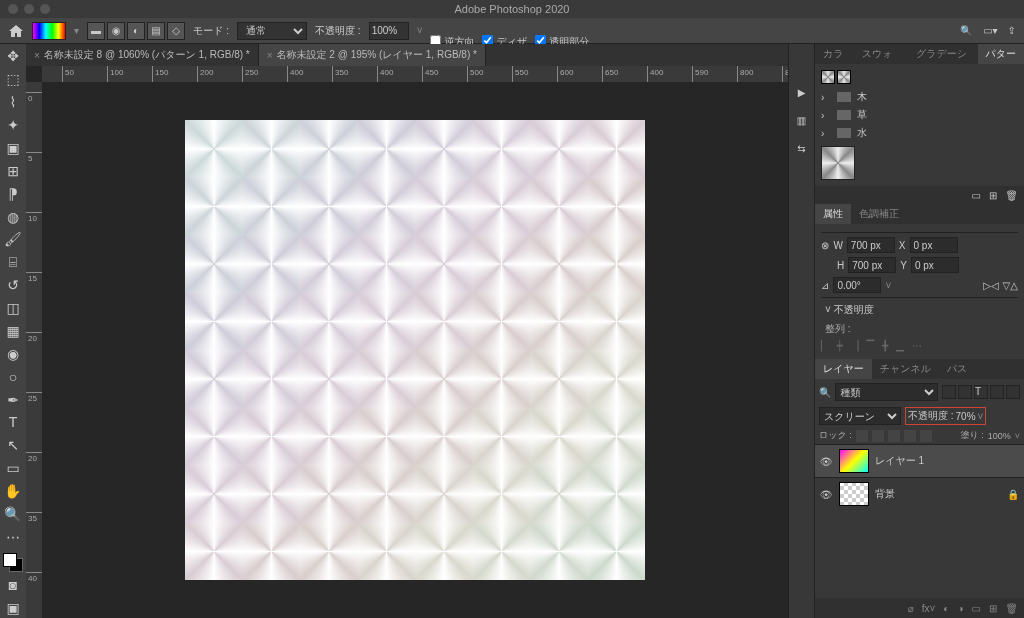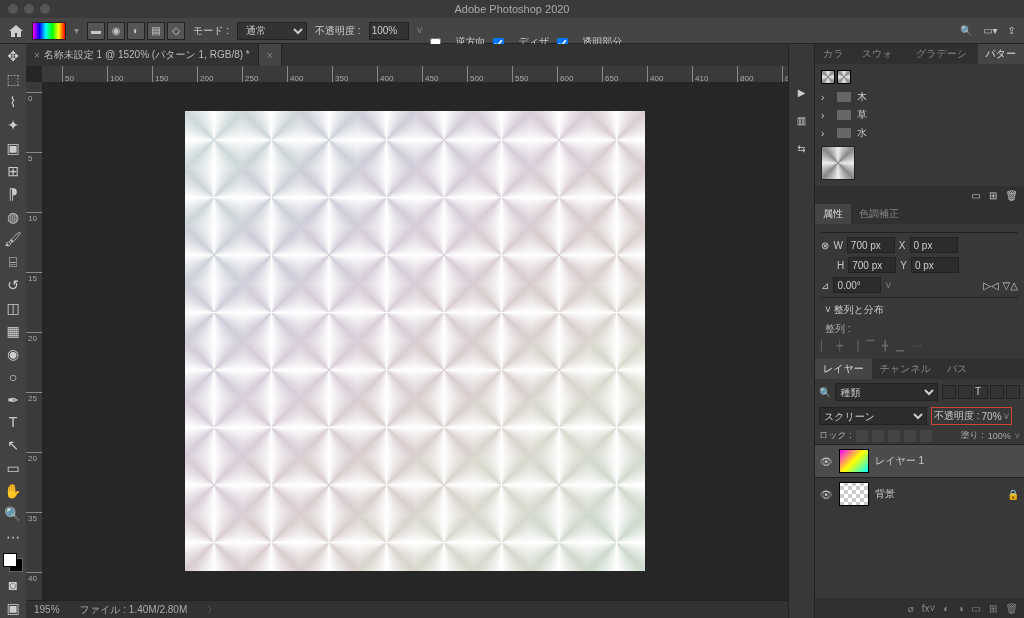--- a/index.html
+++ b/index.html
@@ -8,37 +8,37 @@
 .traffic { display: flex; gap: 6px; }
 .traffic span { width: 10px; height: 10px; border-radius: 50%; background: #555; }
 .titlebar .title { position: absolute; left: 50%; transform: translateX(-50%); color: #aaa; font-size: 11px; }
 .optbar { height: 26px; background: #454545; display: flex; align-items: center; padding: 0 8px; gap: 8px; border-bottom: 1px solid #222; }
 .home-icon { width: 16px; height: 14px; }
 .swatch-btn { width: 34px; height: 18px; background: linear-gradient(90deg,#f0f,#00f,#0ff,#0f0,#ff0,#f00); border: 1px solid #222; }
 .icon-btn { width: 18px; height: 18px; background: #555; display: inline-flex; align-items: center; justify-content: center; border: 1px solid #222; }
 .opt-label { color: #ccc; font-size: 10px; }
 .opt-select { background: #333; border: 1px solid #222; color: #ccc; font-size: 10px; padding: 1px 4px; height: 18px; }
 .opt-input { background: #333; border: 1px solid #222; color: #ccc; font-size: 10px; width: 40px; height: 18px; padding: 0 2px; }
-.chk { display: flex; align-items: flex-end; gap: 14px; margin-top: 23px; }
+.chk { display: flex; align-items: flex-start; gap: 3px; margin-top: 23px; }
 .chk input { width: 11px; height: 11px; }
 .optbar .right { margin-left: auto; display: flex; gap: 10px; }
 .body { flex: 1; display: flex; min-height: 0; }
 .tools { width: 26px; background: #424242; display: flex; flex-direction: column; align-items: center; padding-top: 2px; gap: 2px; }
 .tool { width: 22px; height: 22px; display: flex; align-items: center; justify-content: center; color: #ccc; font-size: 14px; }
 .fgbg { width: 20px; height: 20px; position: relative; margin-top: 4px; }
 .fgbg .fg { position: absolute; top:0; left:0; width:14px; height:14px; background:#fff; border:1px solid #000; }
 .fgbg .bg { position: absolute; bottom:0; right:0; width:14px; height:14px; background:#000; border:1px solid #666; }
 .doc { flex: 1; background: #262626; display: flex; flex-direction: column; min-width: 0; }
 .tabs { height: 22px; background: #323232; display: flex; align-items: stretch; }
 .tab { display: flex; align-items: center; padding: 0 8px; font-size: 10px; color: #bbb; border-right: 1px solid #222; gap: 4px; }
 .tab.active { background: #454545; }
 .tab .x { color: #888; }
 .ruler-h { height: 16px; background: #3a3a3a; position: relative; margin-left: 16px; overflow: hidden; }
 .ruler-h .tick { position: absolute; top: 0; height: 100%; border-left: 1px solid #888; }
-.ruler-h .tick span { position: absolute; top: 8px; left: 2px; font-size: 8px; color: #aaa; }
+.ruler-h .tick span { position: absolute; top: 2px; left: 2px; font-size: 8px; color: #aaa; }
 .doc-body { flex: 1; display: flex; min-height: 0; }
 .ruler-v { width: 16px; background: #3a3a3a; position: relative; }
 .ruler-v .tick { position: absolute; left: 0; width: 100%; border-top: 1px solid #888; }
 .ruler-v .tick span { position: absolute; left: 2px; top: 1px; font-size: 8px; color: #aaa; }
 .canvas-wrap { flex: 1; overflow: hidden; display: flex; align-items: center; justify-content: center; background: #262626; position: relative; }
 .canvas { width: 460px; height: 460px; background: #fff; display: grid; grid-template: repeat(8,1fr)/repeat(8,1fr); }
 .cell { background:
   linear-gradient(var(--tint), var(--tint)),
   repeating-conic-gradient(#fff 0deg, #bbb 45deg, #fff 90deg);
   background-blend-mode: screen; }
@@ -58,21 +58,21 @@
 .sect-head { padding: 3px 4px; color: #ccc; }
 .prop-row { display: flex; align-items: center; gap: 4px; padding: 2px 0; }
 .prop-input { background: #2c2c2c; border: 1px solid #222; color: #ccc; width: 48px; height: 16px; font-size: 10px; padding: 0 3px;}
 .divider { height: 1px; background: #222; margin: 2px 0;}
 .layers-panel { flex: 1; display: flex; flex-direction: column; }
 .layer-head { display:flex; align-items:center; gap:4px; padding: 4px;}
 .search-kind { background:#2c2c2c; border:1px solid #222; color:#ccc; font-size:10px; height:18px; flex:1;}
 .filter-icons { display:flex; gap:2px; }
 .filter-icons span { width:14px; height:14px; border:1px solid #222; background:#333; }
 .blend-row { display:flex; align-items:center; gap:4px; padding: 2px 4px; }
-.blend-select { background:#2c2c2c; border:1px solid #222; color:#ccc; font-size:10px; height:18px; width: 108px;}
+.blend-select { background:#2c2c2c; border:1px solid #222; color:#ccc; font-size:10px; height:18px; width: 82px;}
 .opacity-box { display:flex; align-items:center; gap:2px; border:1px solid #c43; padding: 1px 2px; }
 .lock-row { display:flex; align-items:center; gap:4px; padding: 2px 4px; font-size:9px; color:#aaa;}
 .lock-ico { width:12px; height:12px; background:#444; }
 .layer-item { display:flex; align-items:center; gap:6px; padding:4px; border-top:1px solid #222;}
 .layer-item.active { background:#4b4b4b;}
 .eye { width:14px; text-align:center;}
 .thumb { width:30px; height:24px; border:1px solid #000; background: linear-gradient(135deg,#f0f,#ff0,#0ff);}
 .thumb.bg { background: repeating-conic-gradient(#ccc 0 25%,#fff 0 50%) 0/8px 8px;}
 .layers-footer { margin-top:auto; height:20px; display:flex; justify-content:flex-end; gap:8px; padding:0 6px; align-items:center; background:#303030; color:#888;}
 svg { display:block; }
@@ -156,24 +156,25 @@
         <div class="fg"></div>
       </div>
     <div class="tool">◙</div>
     <div class="tool">▣</div>
   </div>
 
   <div class="doc">
     <div class="tabs">
       <div class="tab">
           <span class="x">×</span>
-          <span>名称未設定 1 @ 1520% (パターン 1, RGB/8) *</span>
+          <span>名称未設定 8 @ 1060% (パターン 1, RGB/8) *</span>
         </div>
       <div class="tab active">
           <span class="x">×</span>
+          <span>名称未設定 2 @ 195% (レイヤー 1, RGB/8) *</span>
         </div>
     </div>
     <div class="ruler-h" id="rh">
         <div class="tick" style="left: 20px;">
           <span>50</span>
         </div>
         <div class="tick" style="left: 65px;">
           <span>100</span>
         </div>
         <div class="tick" style="left: 110px;">
@@ -206,21 +207,21 @@
         <div class="tick" style="left: 515px;">
           <span>600</span>
         </div>
         <div class="tick" style="left: 560px;">
           <span>650</span>
         </div>
         <div class="tick" style="left: 605px;">
           <span>400</span>
         </div>
         <div class="tick" style="left: 650px;">
-          <span>410</span>
+          <span>590</span>
         </div>
         <div class="tick" style="left: 695px;">
           <span>800</span>
         </div>
         <div class="tick" style="left: 740px;">
           <span>850</span>
         </div>
       </div>
     <div class="doc-body">
       <div class="ruler-v" id="rv">
@@ -313,25 +314,20 @@
             <div class="cell" style="--tint: hsla(330,60%,70%,0.5);"></div>
             <div class="cell" style="--tint: hsla(351.42857142857144,60%,70%,0.5);"></div>
             <div class="cell" style="--tint: hsla(372.8571428571429,60%,70%,0.5);"></div>
             <div class="cell" style="--tint: hsla(394.2857142857143,60%,70%,0.5);"></div>
             <div class="cell" style="--tint: hsla(415.7142857142857,60%,70%,0.5);"></div>
             <div class="cell" style="--tint: hsla(437.1428571428571,60%,70%,0.5);"></div>
             <div class="cell" style="--tint: hsla(458.57142857142856,60%,70%,0.5);"></div>
             <div class="cell" style="--tint: hsla(480,60%,70%,0.5);"></div>
           </div>
       </div>
-    </div>
-    <div class="statusbar">
-      <span>195%</span>
-      <span>ファイル : 1.40M/2.80M</span>
-      <span style="color:#888">〉</span>
     </div>
   </div>
 
   <div class="panel-dock">
     <div class="pico">▶</div>
     <div class="pico">▥</div>
     <div class="pico">⇆</div>
   </div>
 
   <div class="panels">
@@ -390,21 +386,21 @@
           <input class="prop-input" value="0 px" style="">
       </div>
       <div class="prop-row">
         <span>⊿</span>
         <input class="prop-input" value="0.00°" style="">
         <span style="color:#888">˅</span>
         <span style="margin-left:auto">▷◁</span>
         <span>▽△</span>
       </div>
       <div class="divider"></div>
-      <div class="sect-head">˅ <span>整列と分布</span></div>
+      <div class="sect-head">˅ <span>不透明度</span></div>
       <div style="color:#aaa;padding:2px 4px">整列 :</div>
       <div class="prop-row" style="gap:8px;color:#666">
         <span>▏</span>
         <span>┿</span>
         <span>▕</span>
         <span>▔</span>
         <span>╋</span>
         <span>▁</span>
         <span>⋯</span>
       </div>

